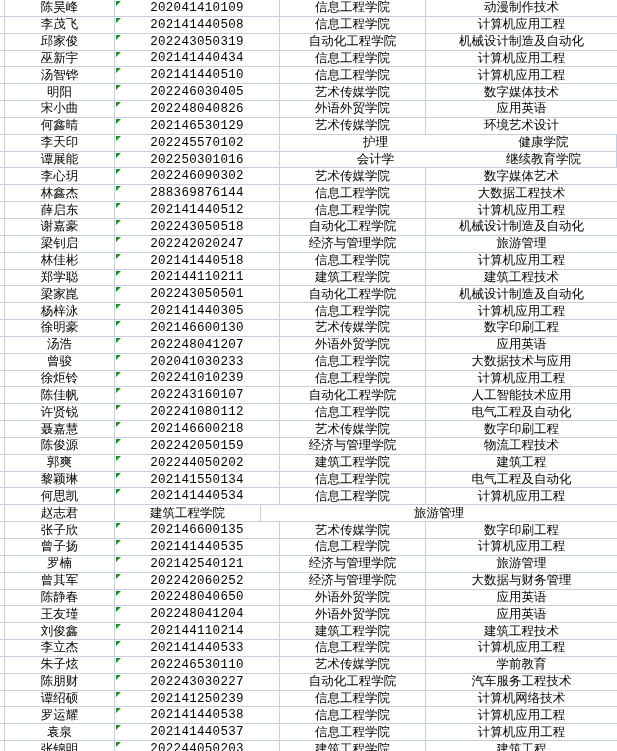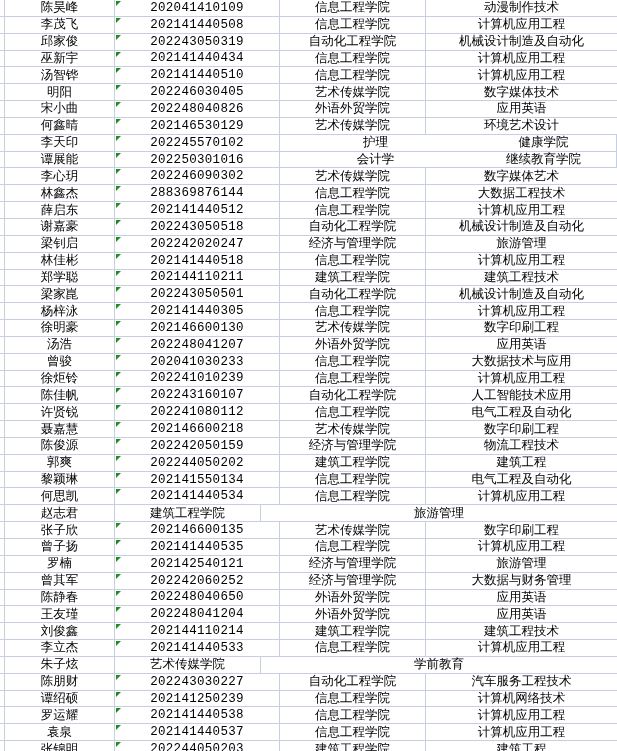--- a/index.html
+++ b/index.html
@@ -475,20 +475,24 @@
         <span class="tri"></span>
         <span class="id-text">202141440533</span>
       </div>
       <div class="cell col-college">信息工程学院</div>
       <div class="cell col-major">计算机应用工程</div>
     </div>
 
     <div class="row">
       <div class="cell col-a"></div>
       <div class="cell col-name">朱子炫</div>
+      <div class="cell col-id">
+        <span class="tri"></span>
+        <span class="id-text">202246530110</span>
+      </div>
       <div class="cell col-college">艺术传媒学院</div>
       <div class="cell col-major">学前教育</div>
     </div>
 
     <div class="row">
       <div class="cell col-a"></div>
       <div class="cell col-name">陈朋财</div>
       <div class="cell col-id">
         <span class="tri"></span>
         <span class="id-text">202243030227</span>

